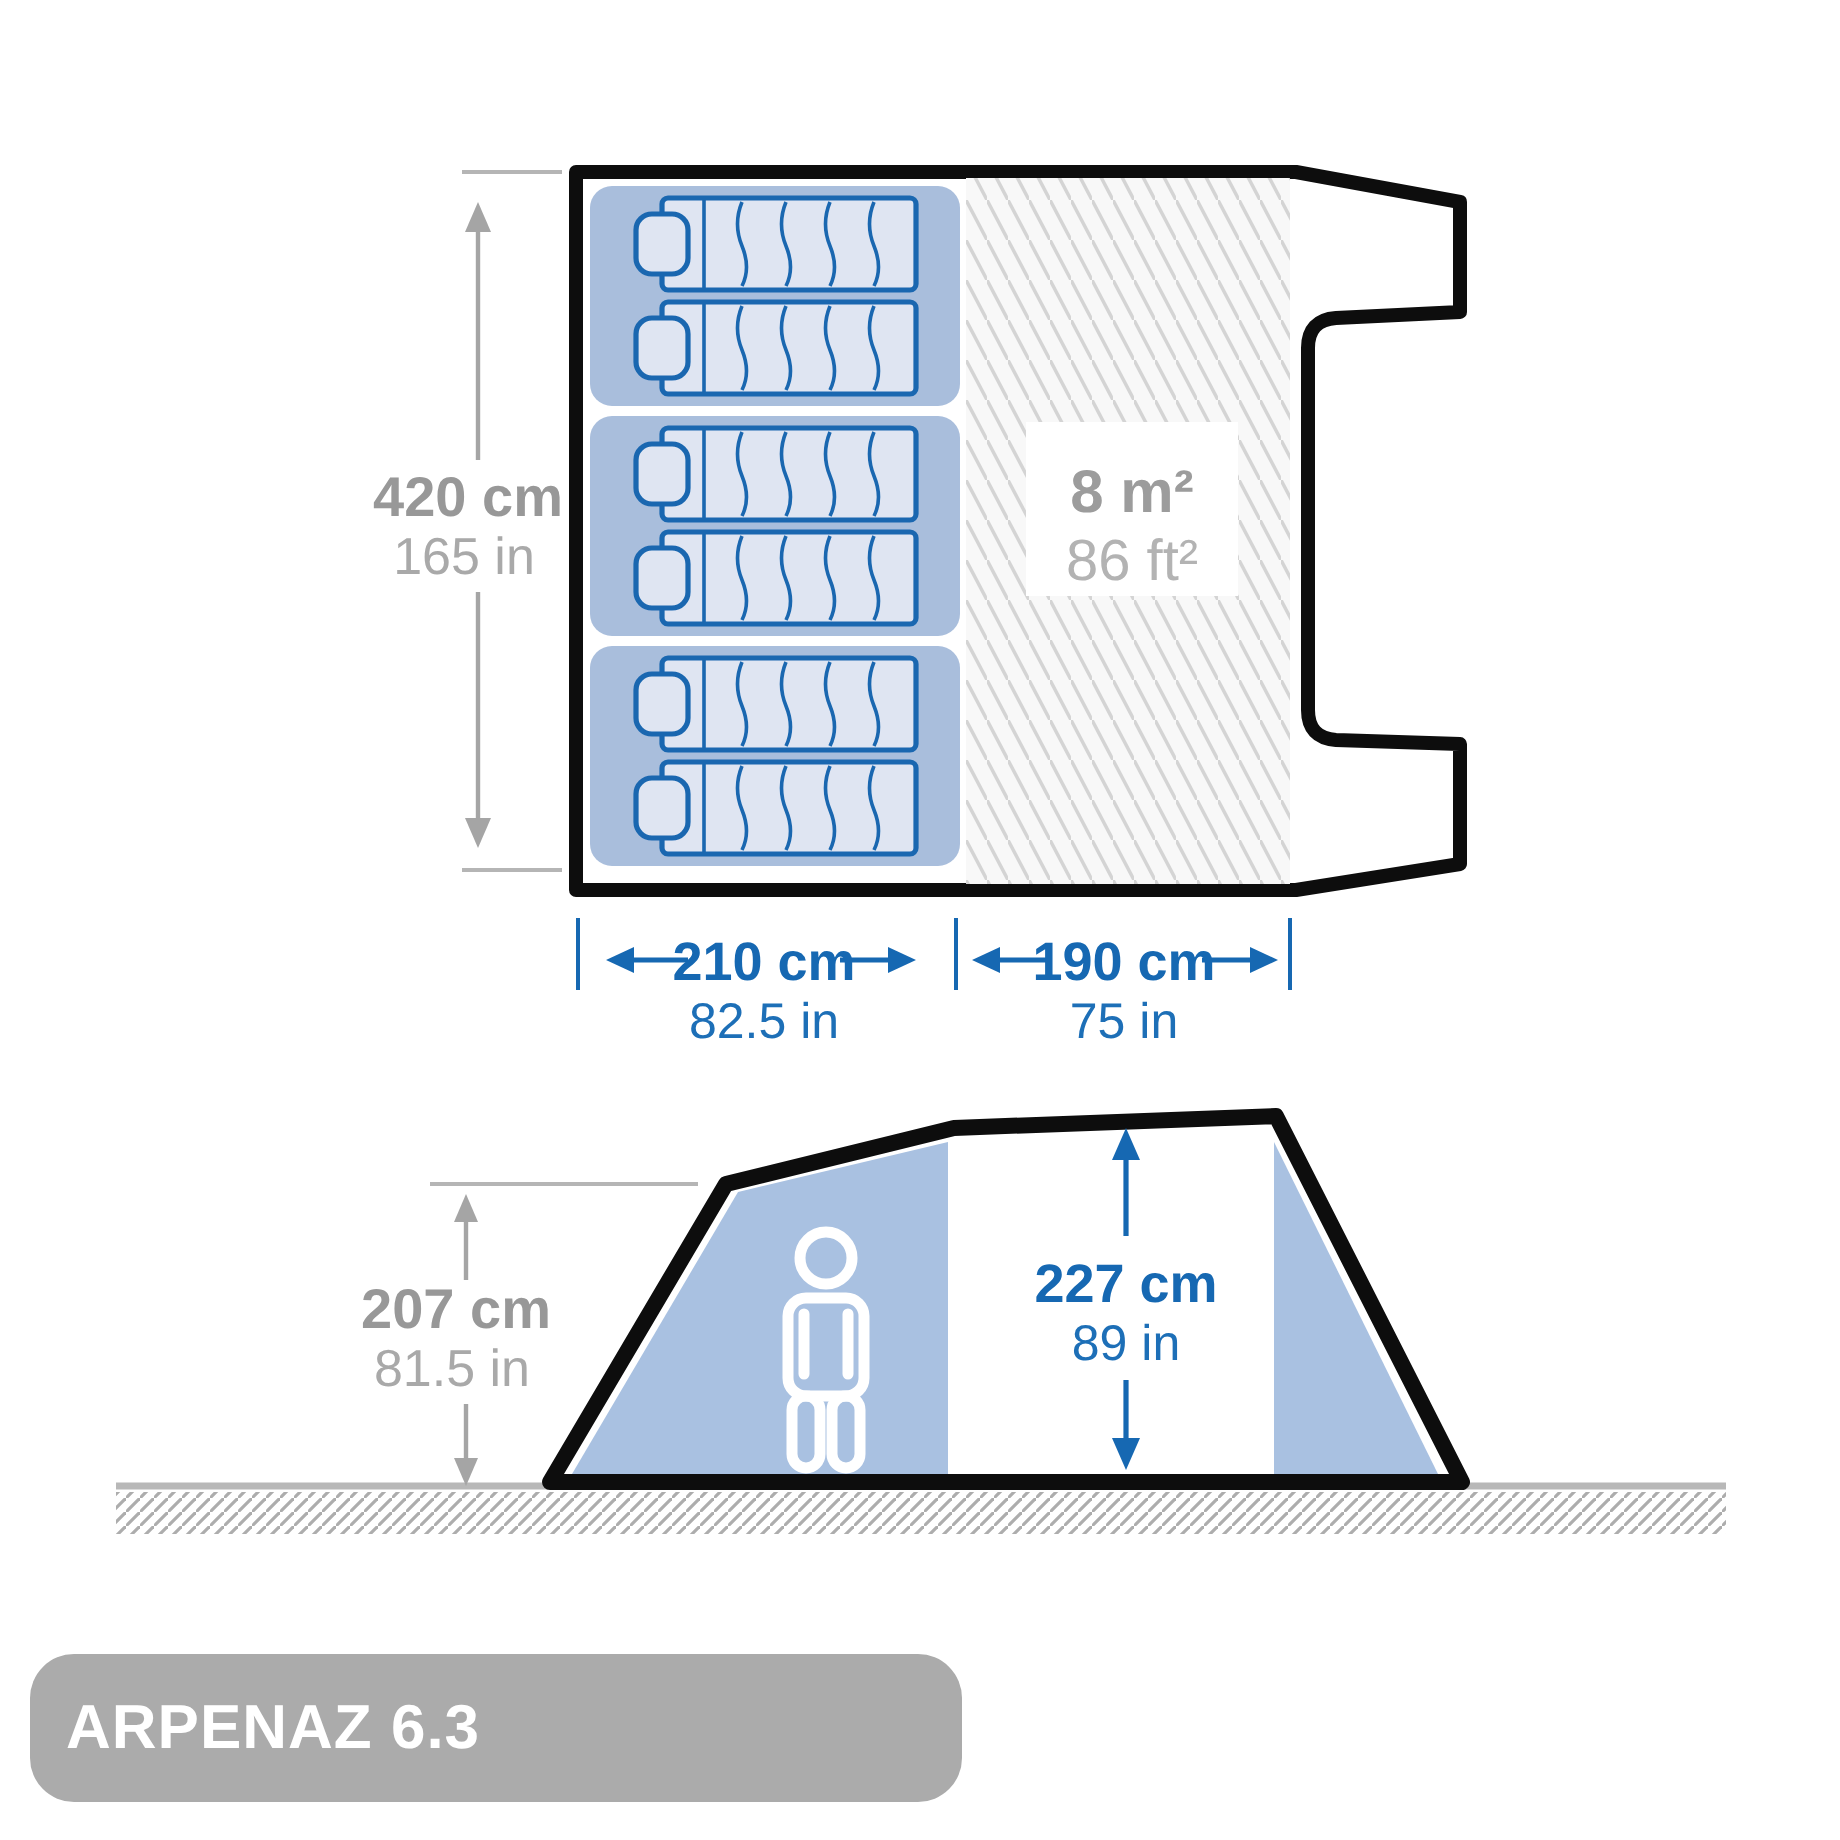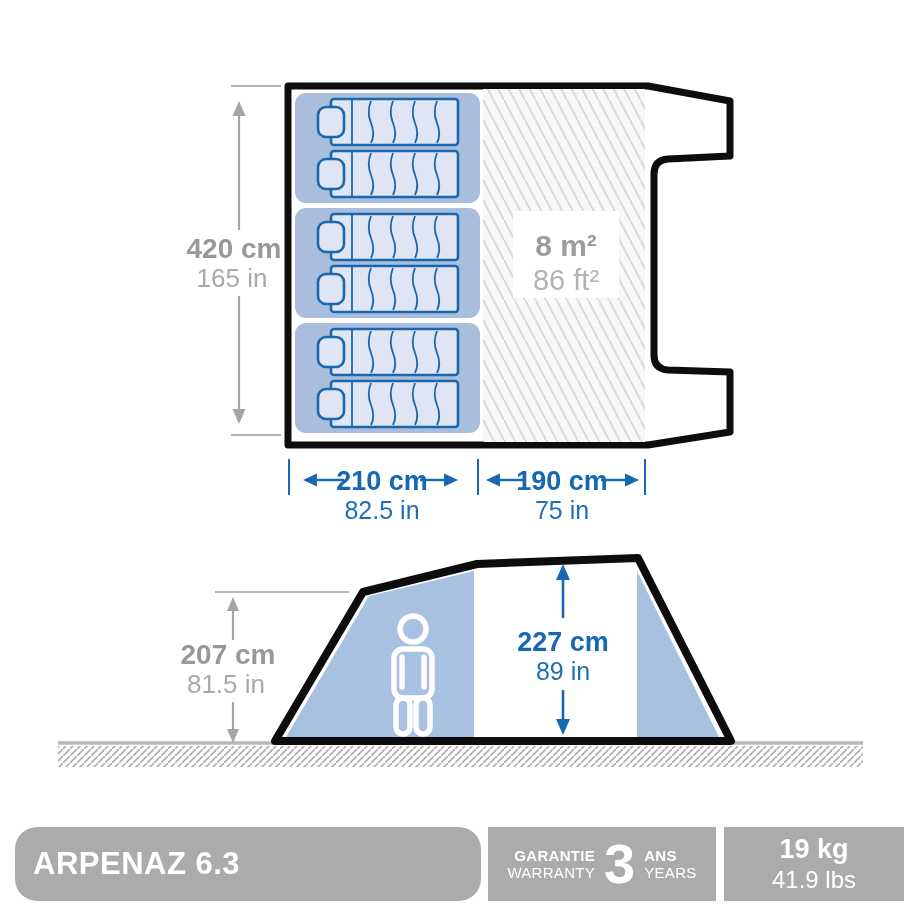--- a/index.html
+++ b/index.html
@@ -149,30 +149,15 @@
         <text class="dimB" x="563" y="651">227 cm</text>
         <text class="dimBs" x="563" y="680">89 in</text>
       </g>
     </g>
   </svg>
 
   <div class="fbar fbar-name">
     <span>ARPENAZ 6.3</span>
   </div>
 
-  <div class="fbar fbar-warranty">
-    <div class="w-left">
-      <div class="w-top">GARANTIE</div>
-      <div class="w-bot">WARRANTY</div>
-    </div>
-    <div class="w-num">3</div>
-    <div class="w-right">
-      <div class="w-top">ANS</div>
-      <div class="w-bot">YEARS</div>
-    </div>
-  </div>
 
-  <div class="fbar fbar-weight">
-    <div class="wt-kg">19 kg</div>
-    <div class="wt-lbs">41.9 lbs</div>
-  </div>
 
 </div>
 
 </body></html>

